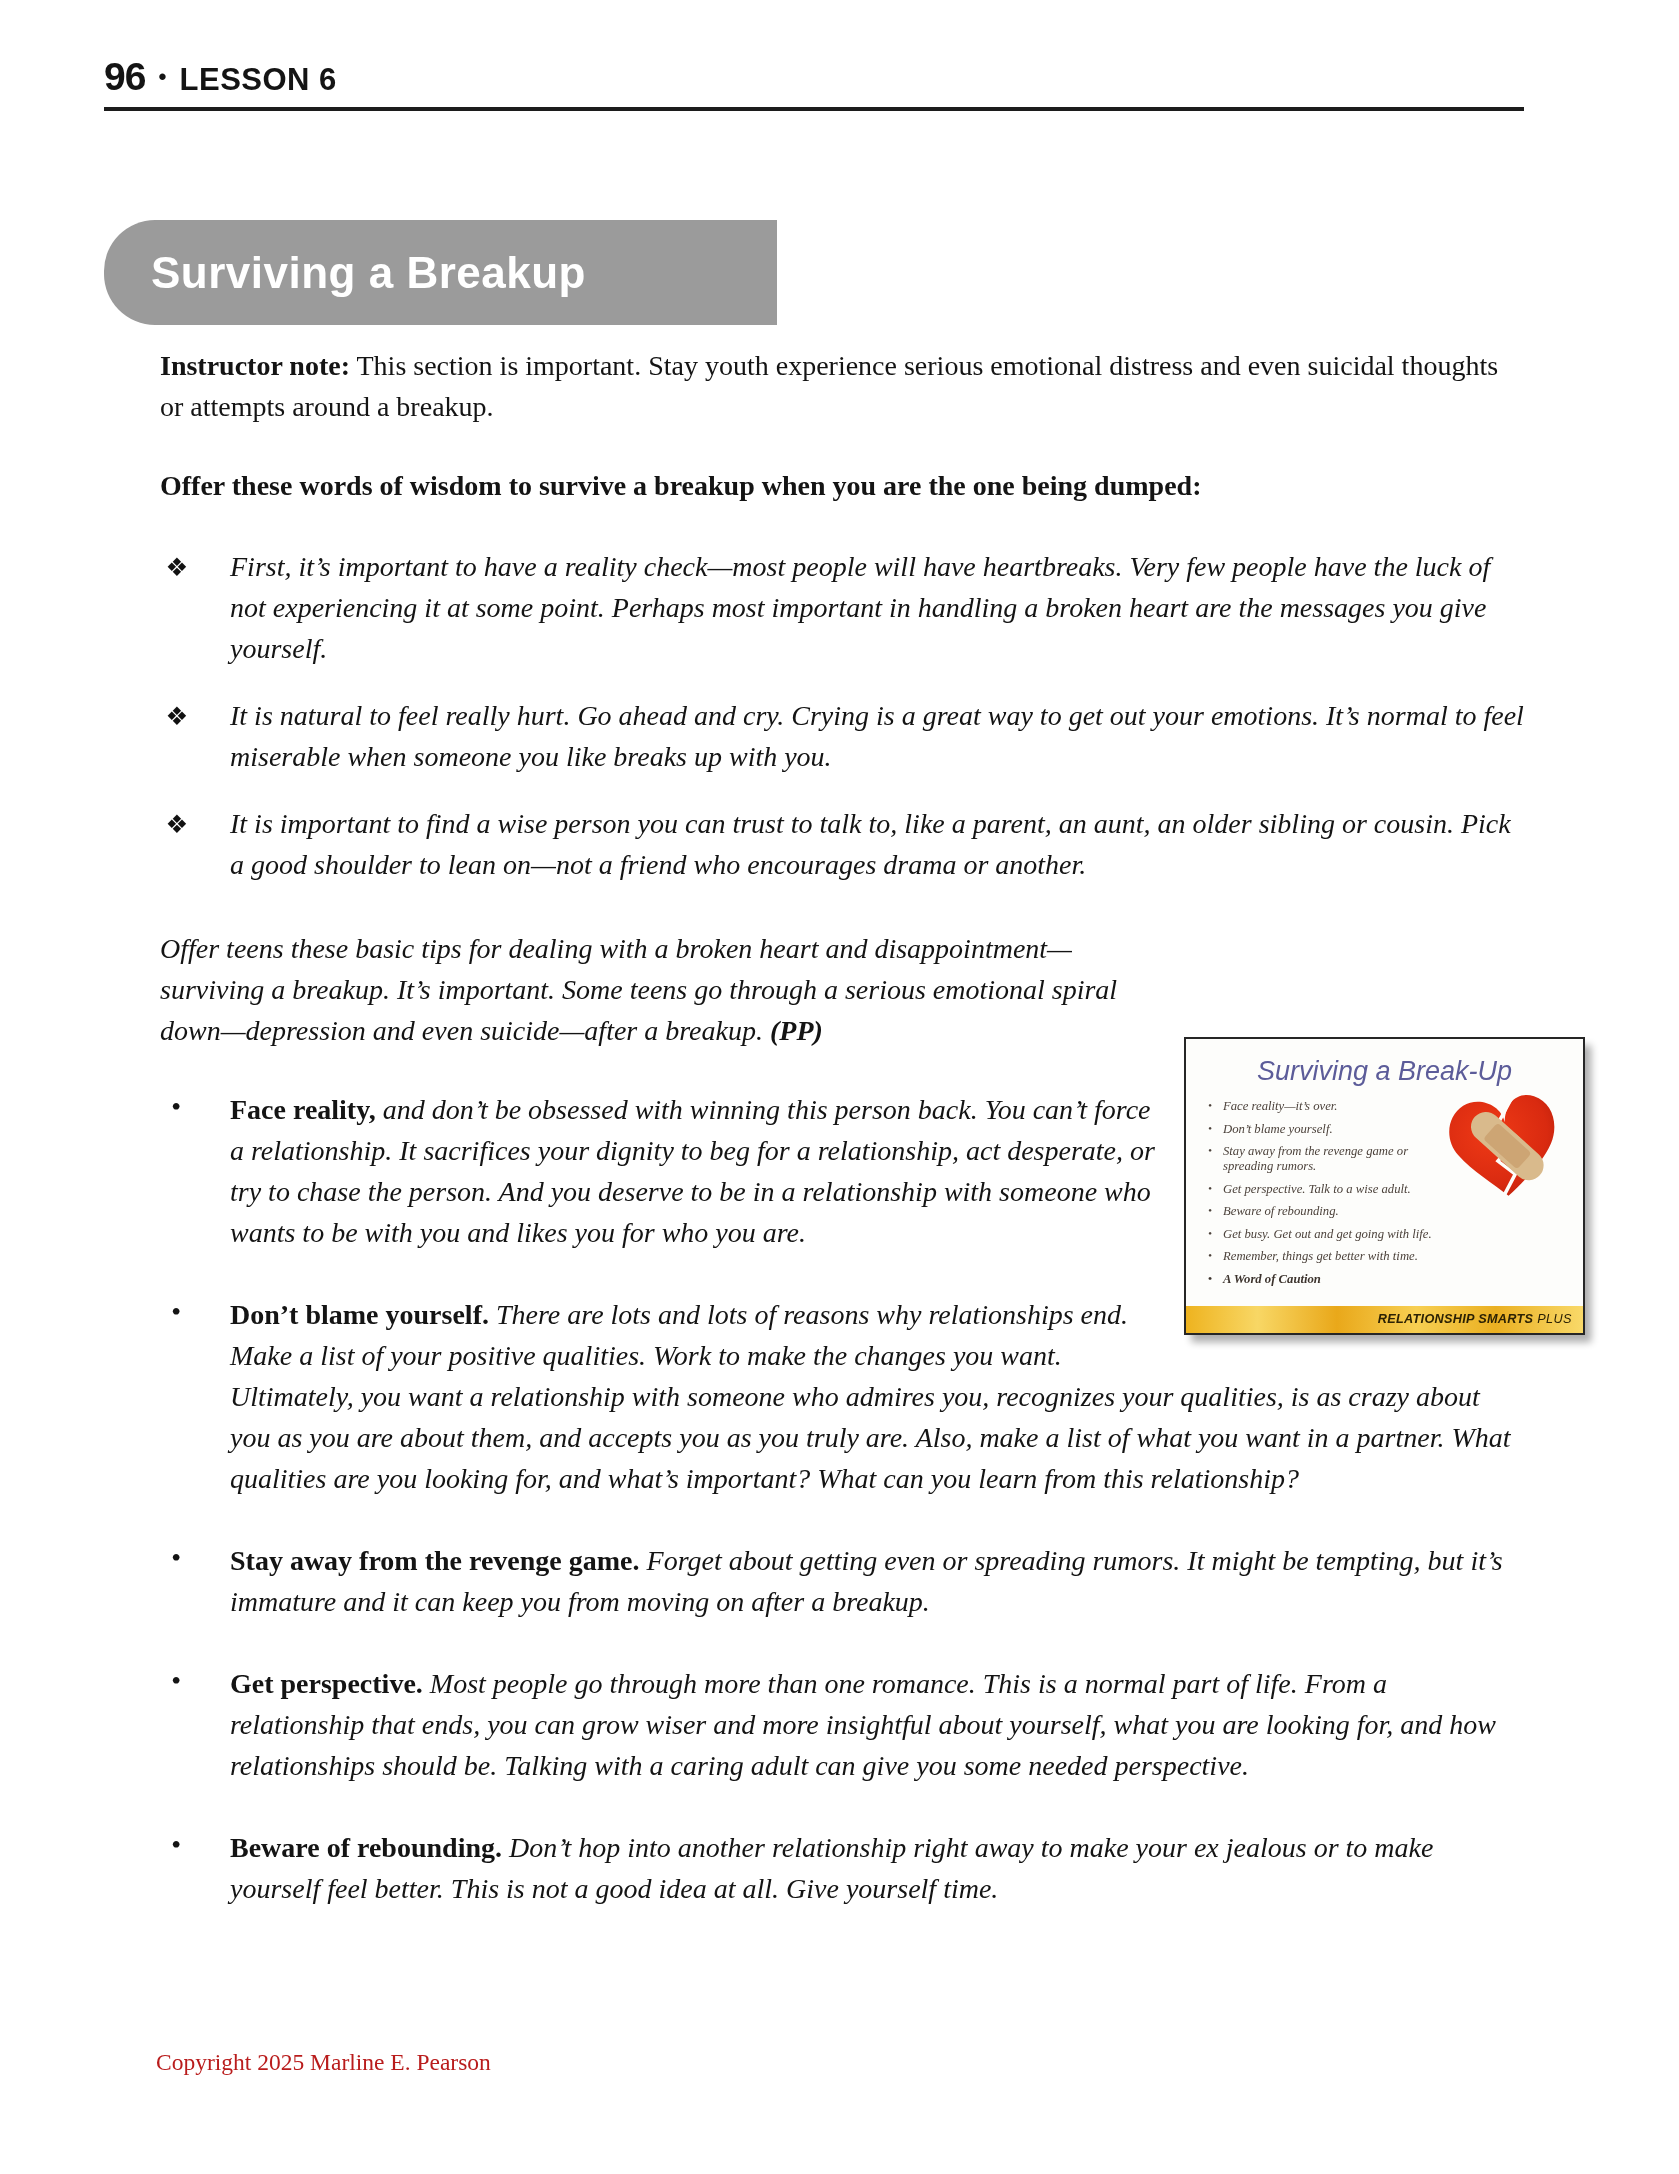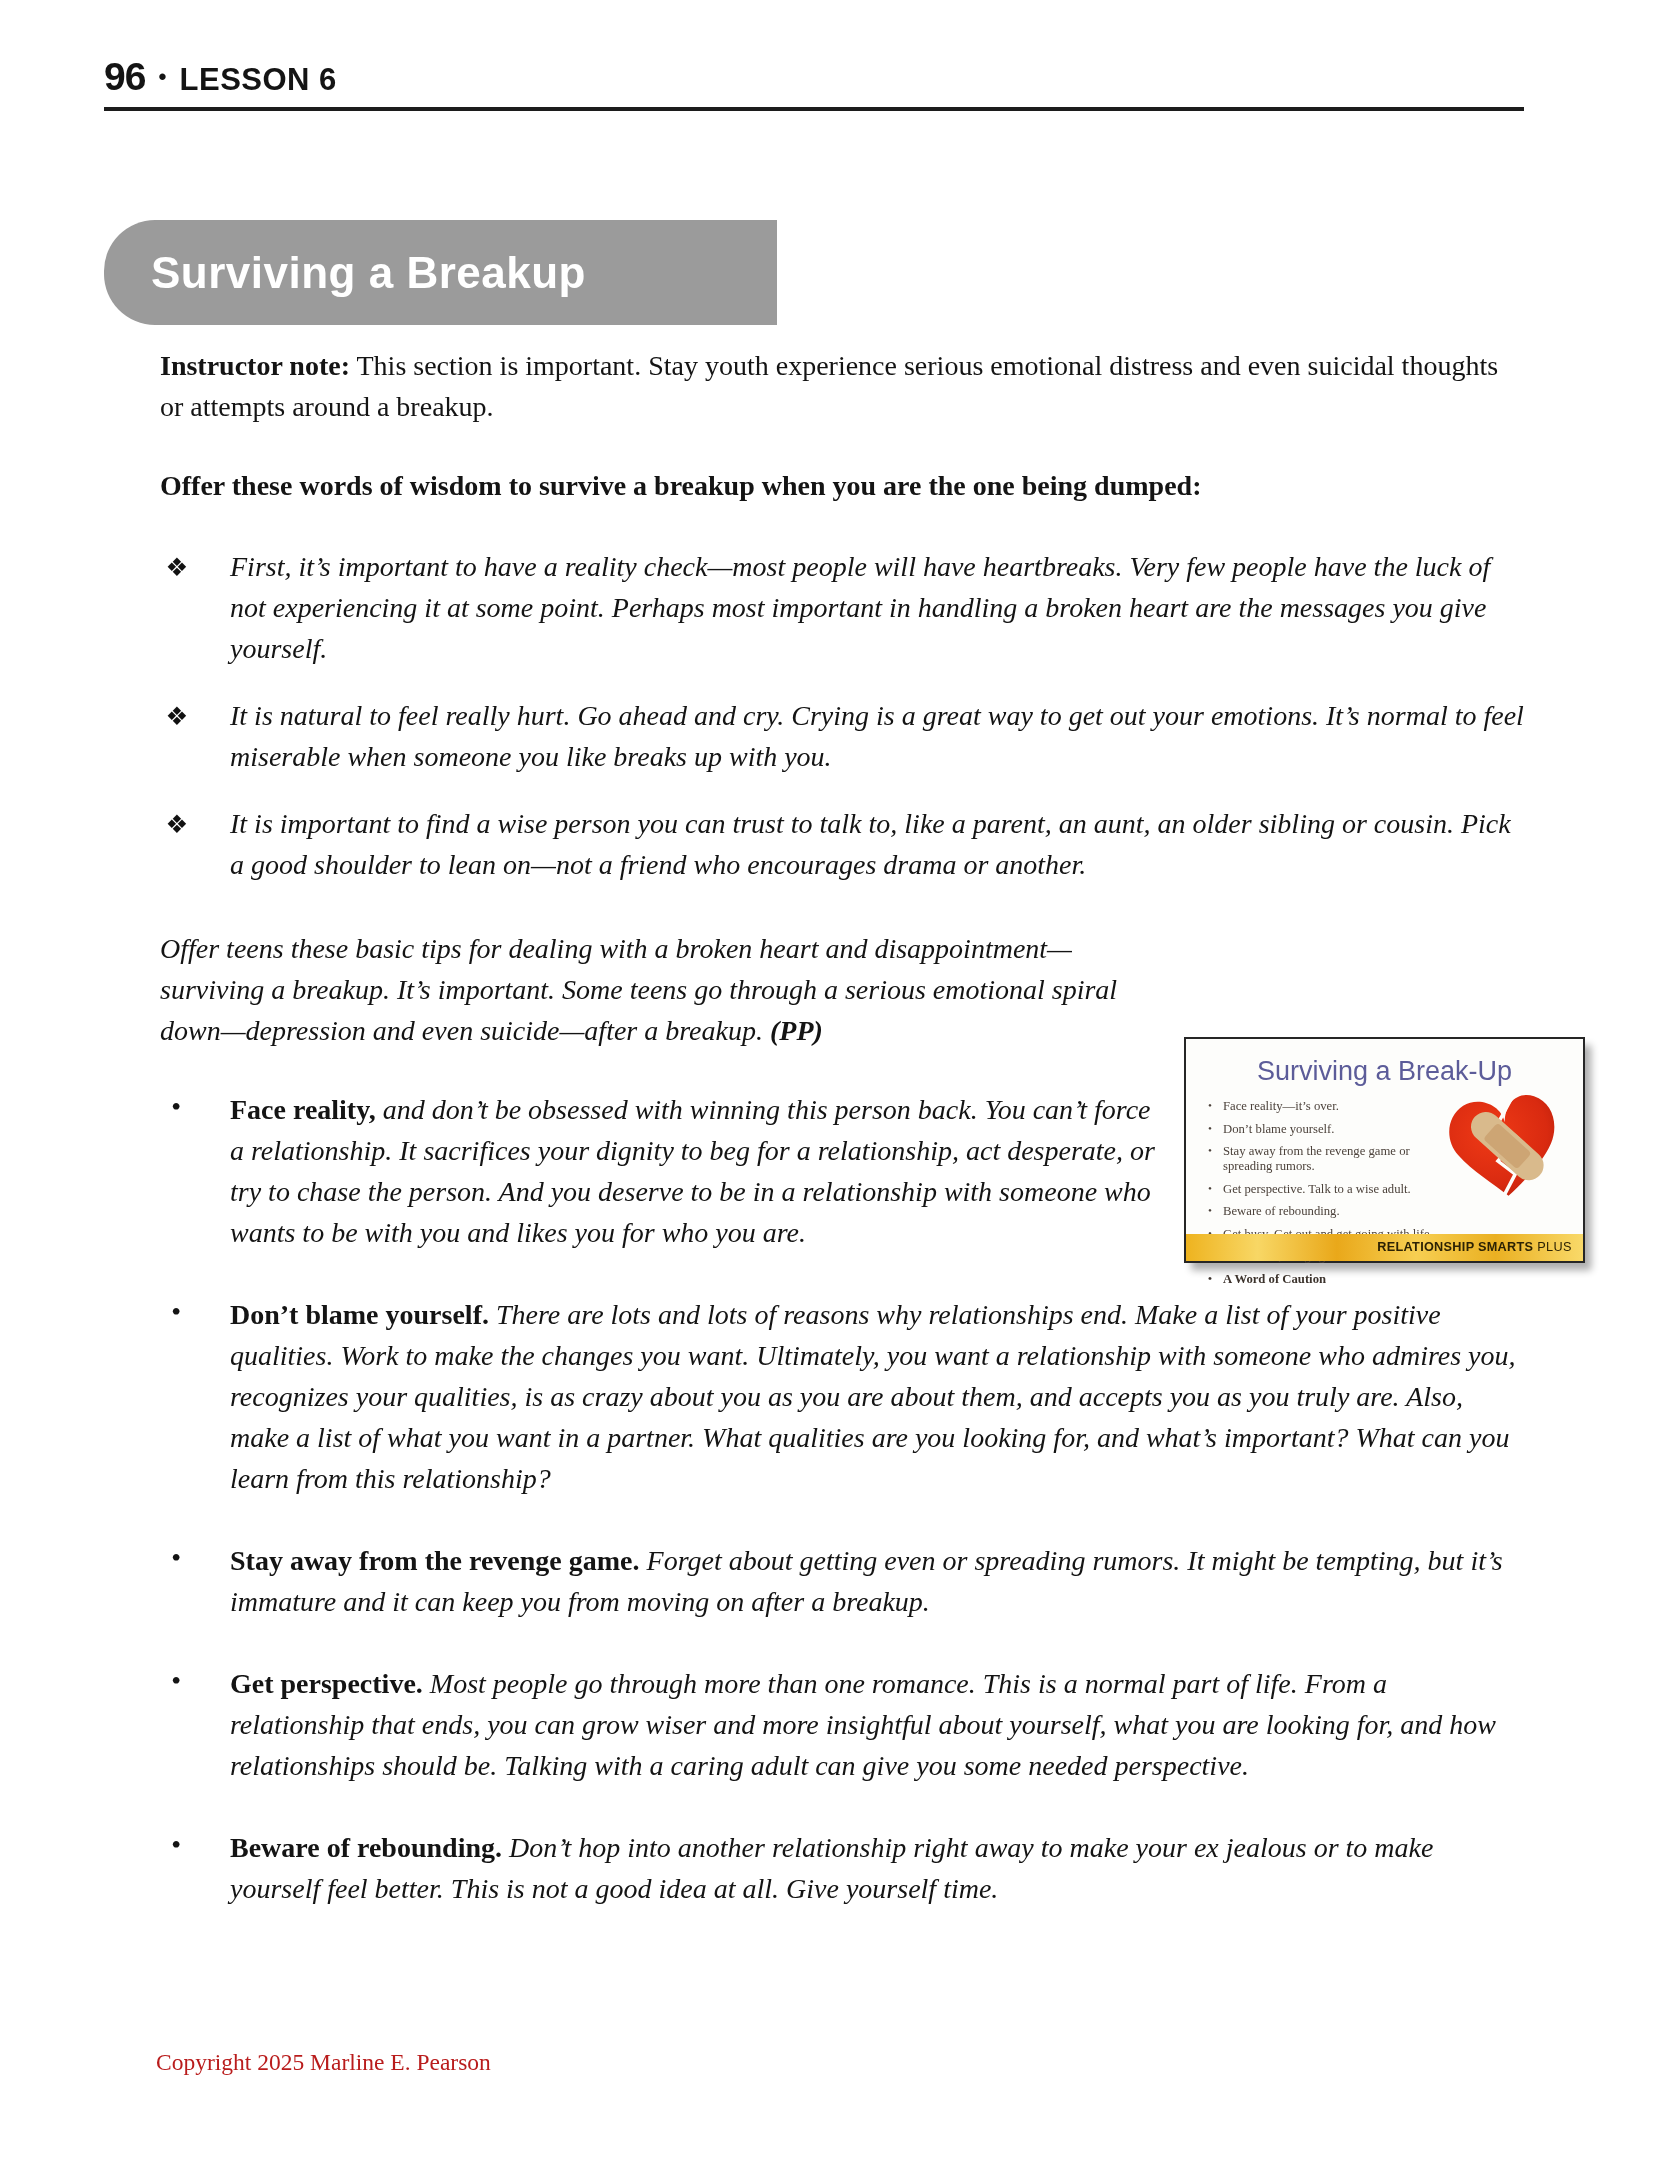--- a/index.html
+++ b/index.html
@@ -41,23 +41,24 @@
 
   ul.wisdom { list-style:none; margin:0 0 43px 0; padding:0; }
   ul.wisdom li { position:relative; padding-left:70px; font-style:italic; margin-bottom:26px; }
   ul.wisdom li .marker {
     position:absolute; left:5.6px; top:0.9px; font-style:normal; font-size:25.4px; color:#111;
   }
 
   
   .slide-float { float:right; width:401px; margin:109px -58px 21px 26px; }
   .slide {
-    position:relative; box-sizing:border-box; width:401px; height:226px;
+    position:relative; box-sizing:border-box; width:401px; height:298px;
     background:#fdfdfb; border:2.8px solid #262626;
     box-shadow:6.6px 7.5px 7.5px rgba(0,0,0,0.32);
+    font-style:italic;
   }
   .slide-title {
     text-align:center; font-family:"Liberation Sans", sans-serif;
     font-size:27px; line-height:30px; color:#5c5c99; margin-top:17px;
   }
   ul.slide-bullets {
     list-style:none; margin:13px 0 0 21px; padding:0; width:234px;
     font-size:12.7px; line-height:15px; color:#4c423b;
   }
   ul.slide-bullets li { position:relative; padding-left:16px; margin-bottom:7.5px; }

